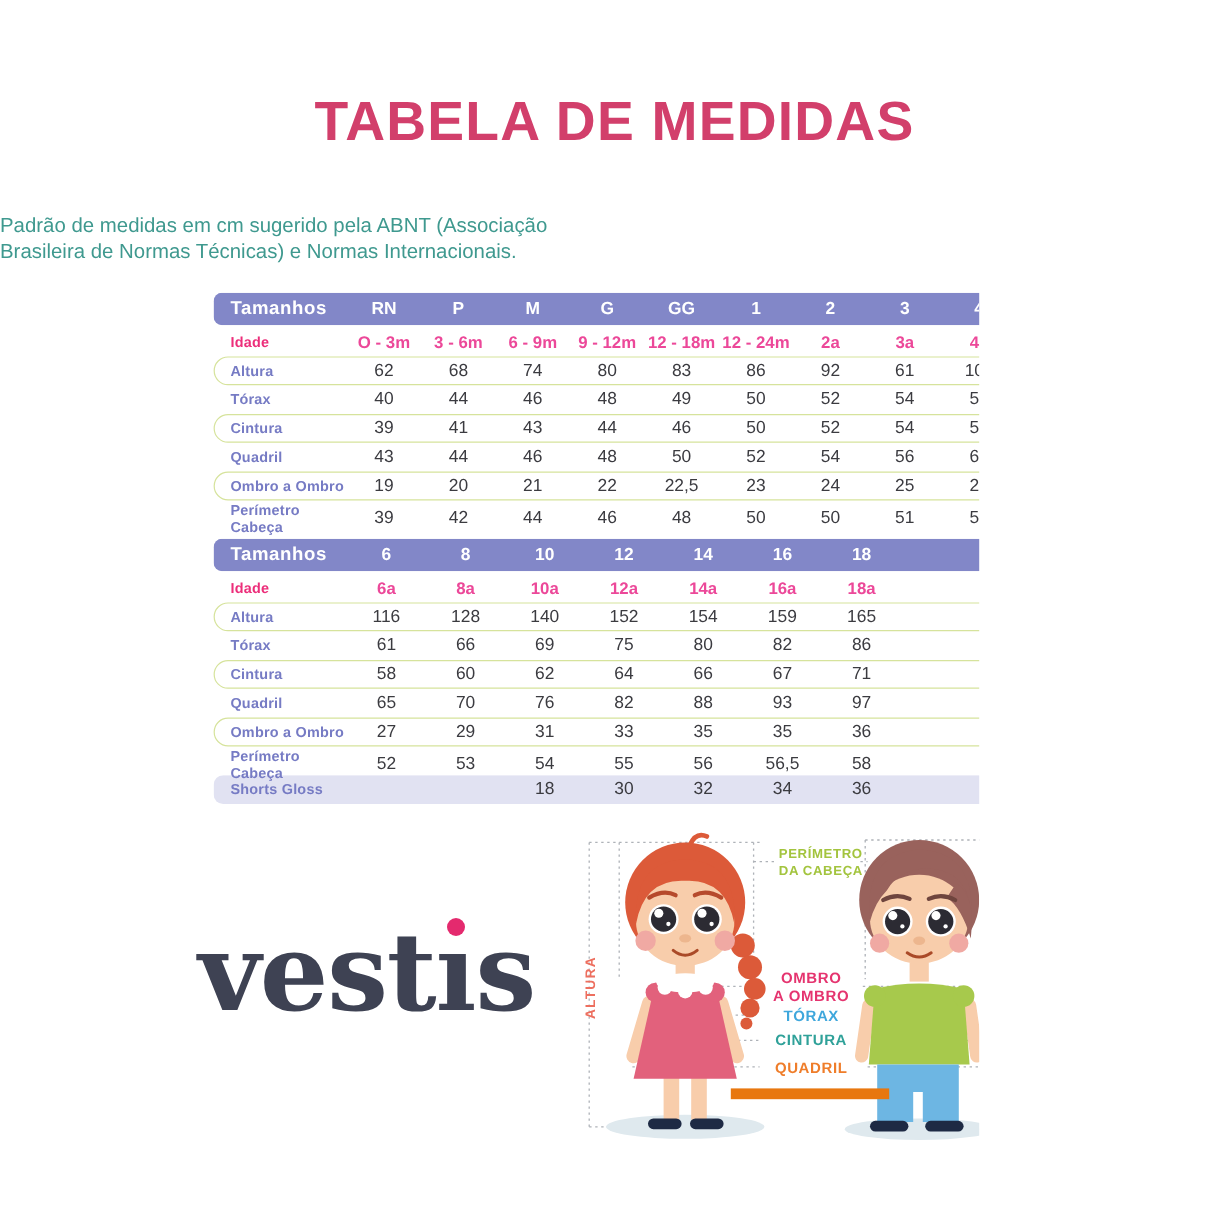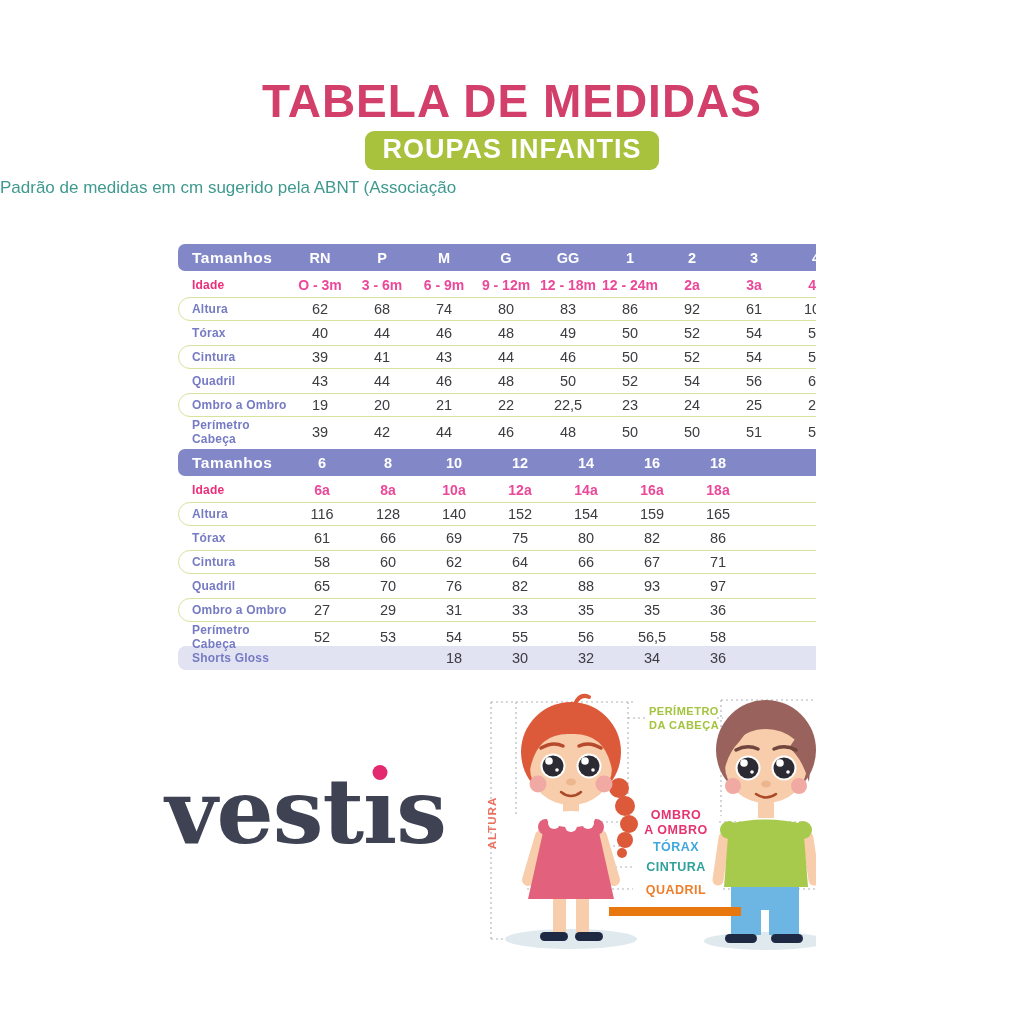--- a/index.html
+++ b/index.html
@@ -41,25 +41,22 @@
   .illus { position:absolute; left:483px; top:688px; width:372px; height:300px; }
   .mlabel { font-family:"Liberation Sans", sans-serif; font-weight:bold; }
 </style>
 </head>
 <body>
 
 <div class="page">
 
   <h1 class="title">TABELA DE MEDIDAS</h1>
 
-  <div class="badge-wrap">
-    <span class="badge">ROUPAS INFANTIS</span>
-  </div>
-
-  <p class="desc"><span>Padrão de medidas em cm sugerido pela ABNT (Associação</span><br></p>
+
+  <p class="desc"><span>Padrão de medidas em cm sugerido pela ABNT (Associação</span><br><span>Brasileira de Normas Técnicas) e Normas Internacionais.</span></p>
 
   <div id="table1" class="stable">
       <div class="trow thead g1">
         <div class="hlabel">Tamanhos</div>
         <div class="hcell">RN</div>
         <div class="hcell">P</div>
         <div class="hcell">M</div>
         <div class="hcell">G</div>
         <div class="hcell">GG</div>
         <div class="hcell">1</div>

